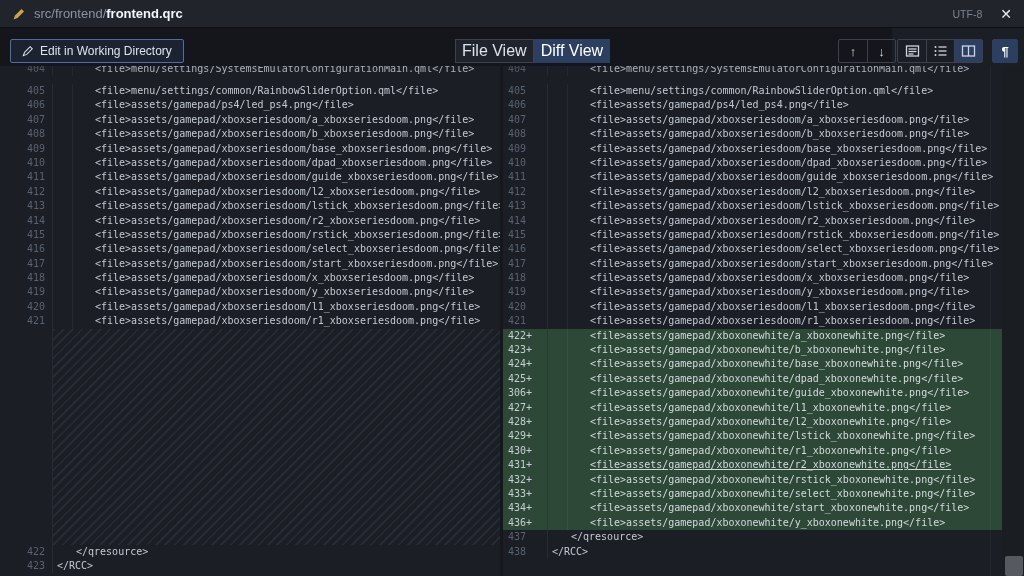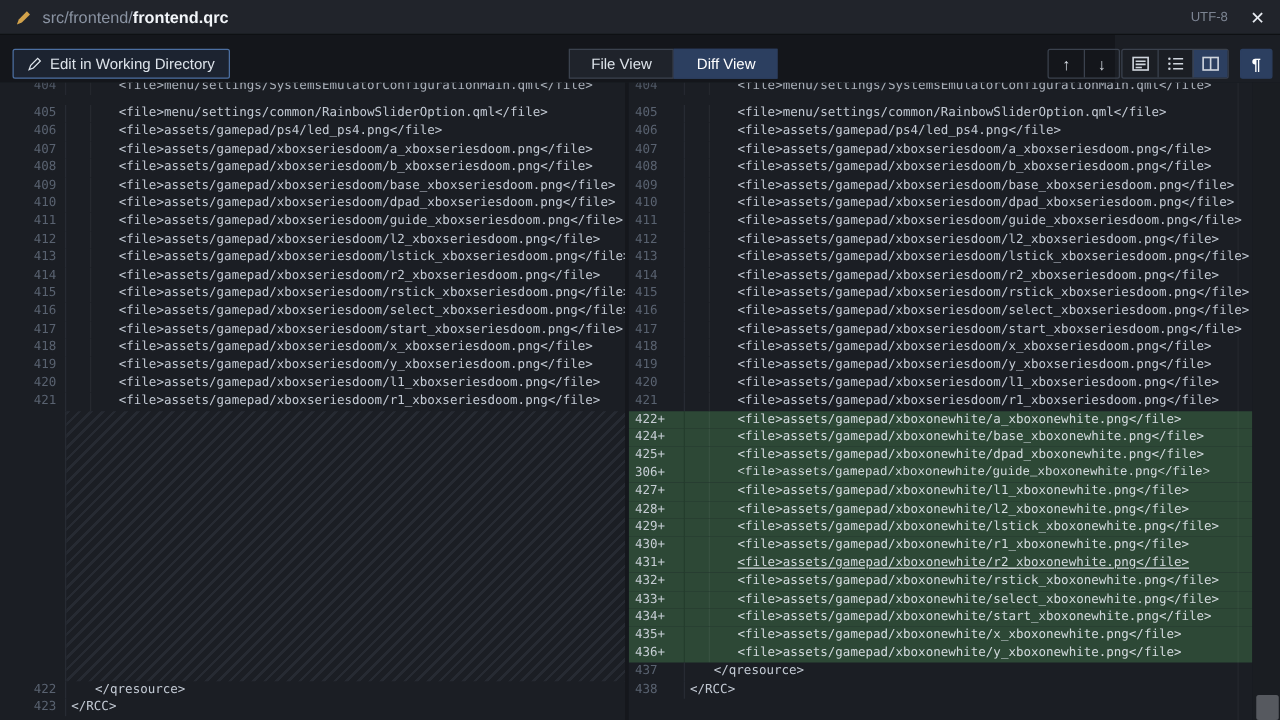--- a/index.html
+++ b/index.html
@@ -18,22 +18,22 @@
   .close-x { font-size:14px; color:#e8ecf2; cursor:pointer; line-height:1; }
 
   
   .toolbar { position:absolute; left:0; top:28px; width:892px; height:38px; background:#14161b; }
   .tb-btn { position:absolute; top:11px; height:24px; display:flex; align-items:center;
     font-size:12px; color:#dde3ea; border:1px solid #3b424e; background:#1d2128;
     padding:0 11px; border-radius:2px; cursor:pointer; white-space:nowrap; }
   .tb-btn.blue { background:#2c3f60; border-color:#2c3f60; color:#ffffff; }
   .edit-btn { left:10px; border-color:#4c6fa1; background:#1c2330; gap:6px; }
   .seg { position:absolute; left:455px; top:11px; height:24px; display:flex; }
-  .seg .seg-item { height:24px; display:flex; align-items:center; padding:0 17px;
-    font-size:12px; border:1px solid #3b424e; background:#1f232b; cursor:pointer; }
+  .seg .seg-item { height:24px; display:flex; align-items:center; padding:0 6px;
+    font-size:16px; border:1px solid #3b424e; background:#1f232b; cursor:pointer; }
   .seg .seg-item.active { background:#2c3f60; border-color:#2c3f60; color:#fff; }
   .grp { position:absolute; top:11px; height:24px; display:flex; border:1px solid #3b424e; border-radius:2px; }
   .grp .cell { height:22px; display:flex; align-items:center; justify-content:center;
     padding:0 12px; font-size:12px; cursor:pointer; border-left:1px solid #3b424e; }
   .grp .cell:first-child { border-left:none; }
   .grp .cell.icon-cell { width:28px; padding:0; }
   .grp .cell.active { background:#2c3f60; }
   .grp-bh { left:712px; }
   .grp-arrows { left:838px; }
   .grp-views { left:897px; }
@@ -310,30 +310,34 @@
         </div>
         <div class="drow">
           <span class="num">421</span>
           <span class="code guide" style="padding-left: 42px;">&lt;file&gt;assets/gamepad/xboxseriesdoom/r1_xboxseriesdoom.png&lt;/file&gt;</span>
         </div>
         <div class="drow added">
           <span class="num">422+</span>
           <span class="code guide" style="padding-left: 42px;">&lt;file&gt;assets/gamepad/xboxonewhite/a_xboxonewhite.png&lt;/file&gt;</span>
         </div>
         <div class="drow added">
+          <span class="num">423+</span>
+          <span class="code guide" style="padding-left: 42px;">&lt;file&gt;assets/gamepad/xboxonewhite/b_xboxonewhite.png&lt;/file&gt;</span>
+        </div>
+        <div class="drow added">
           <span class="num">424+</span>
           <span class="code guide" style="padding-left: 42px;">&lt;file&gt;assets/gamepad/xboxonewhite/base_xboxonewhite.png&lt;/file&gt;</span>
         </div>
         <div class="drow added">
           <span class="num">425+</span>
           <span class="code guide" style="padding-left: 42px;">&lt;file&gt;assets/gamepad/xboxonewhite/dpad_xboxonewhite.png&lt;/file&gt;</span>
         </div>
         <div class="drow added">
           <span class="num">306+</span>
-          <span class="code guide" style="padding-left: 42px; font-family: Liberation Mono, monospace;">&lt;file&gt;assets/gamepad/xboxonewhite/guide_xboxonewhite.png&lt;/file&gt;</span>
+          <span class="code guide" style="padding-left: 42px;">&lt;file&gt;assets/gamepad/xboxonewhite/guide_xboxonewhite.png&lt;/file&gt;</span>
         </div>
         <div class="drow added">
           <span class="num">427+</span>
           <span class="code guide" style="padding-left: 42px;">&lt;file&gt;assets/gamepad/xboxonewhite/l1_xboxonewhite.png&lt;/file&gt;</span>
         </div>
         <div class="drow added">
           <span class="num">428+</span>
           <span class="code guide" style="padding-left: 42px;">&lt;file&gt;assets/gamepad/xboxonewhite/l2_xboxonewhite.png&lt;/file&gt;</span>
         </div>
         <div class="drow added">
@@ -352,24 +356,20 @@
           <span class="num">432+</span>
           <span class="code guide" style="padding-left: 42px;">&lt;file&gt;assets/gamepad/xboxonewhite/rstick_xboxonewhite.png&lt;/file&gt;</span>
         </div>
         <div class="drow added">
           <span class="num">433+</span>
           <span class="code guide" style="padding-left: 42px;">&lt;file&gt;assets/gamepad/xboxonewhite/select_xboxonewhite.png&lt;/file&gt;</span>
         </div>
         <div class="drow added">
           <span class="num">434+</span>
           <span class="code guide" style="padding-left: 42px;">&lt;file&gt;assets/gamepad/xboxonewhite/start_xboxonewhite.png&lt;/file&gt;</span>
-        </div>
-        <div class="drow added">
-          <span class="num">435+</span>
-          <span class="code guide" style="padding-left: 42px;">&lt;file&gt;assets/gamepad/xboxonewhite/x_xboxonewhite.png&lt;/file&gt;</span>
         </div>
         <div class="drow added">
           <span class="num">436+</span>
           <span class="code guide" style="padding-left: 42px;">&lt;file&gt;assets/gamepad/xboxonewhite/y_xboxonewhite.png&lt;/file&gt;</span>
         </div>
         <div class="drow">
           <span class="num">437</span>
           <span class="code" style="padding-left: 23px;">&lt;/qresource&gt;</span>
         </div>
         <div class="drow">

